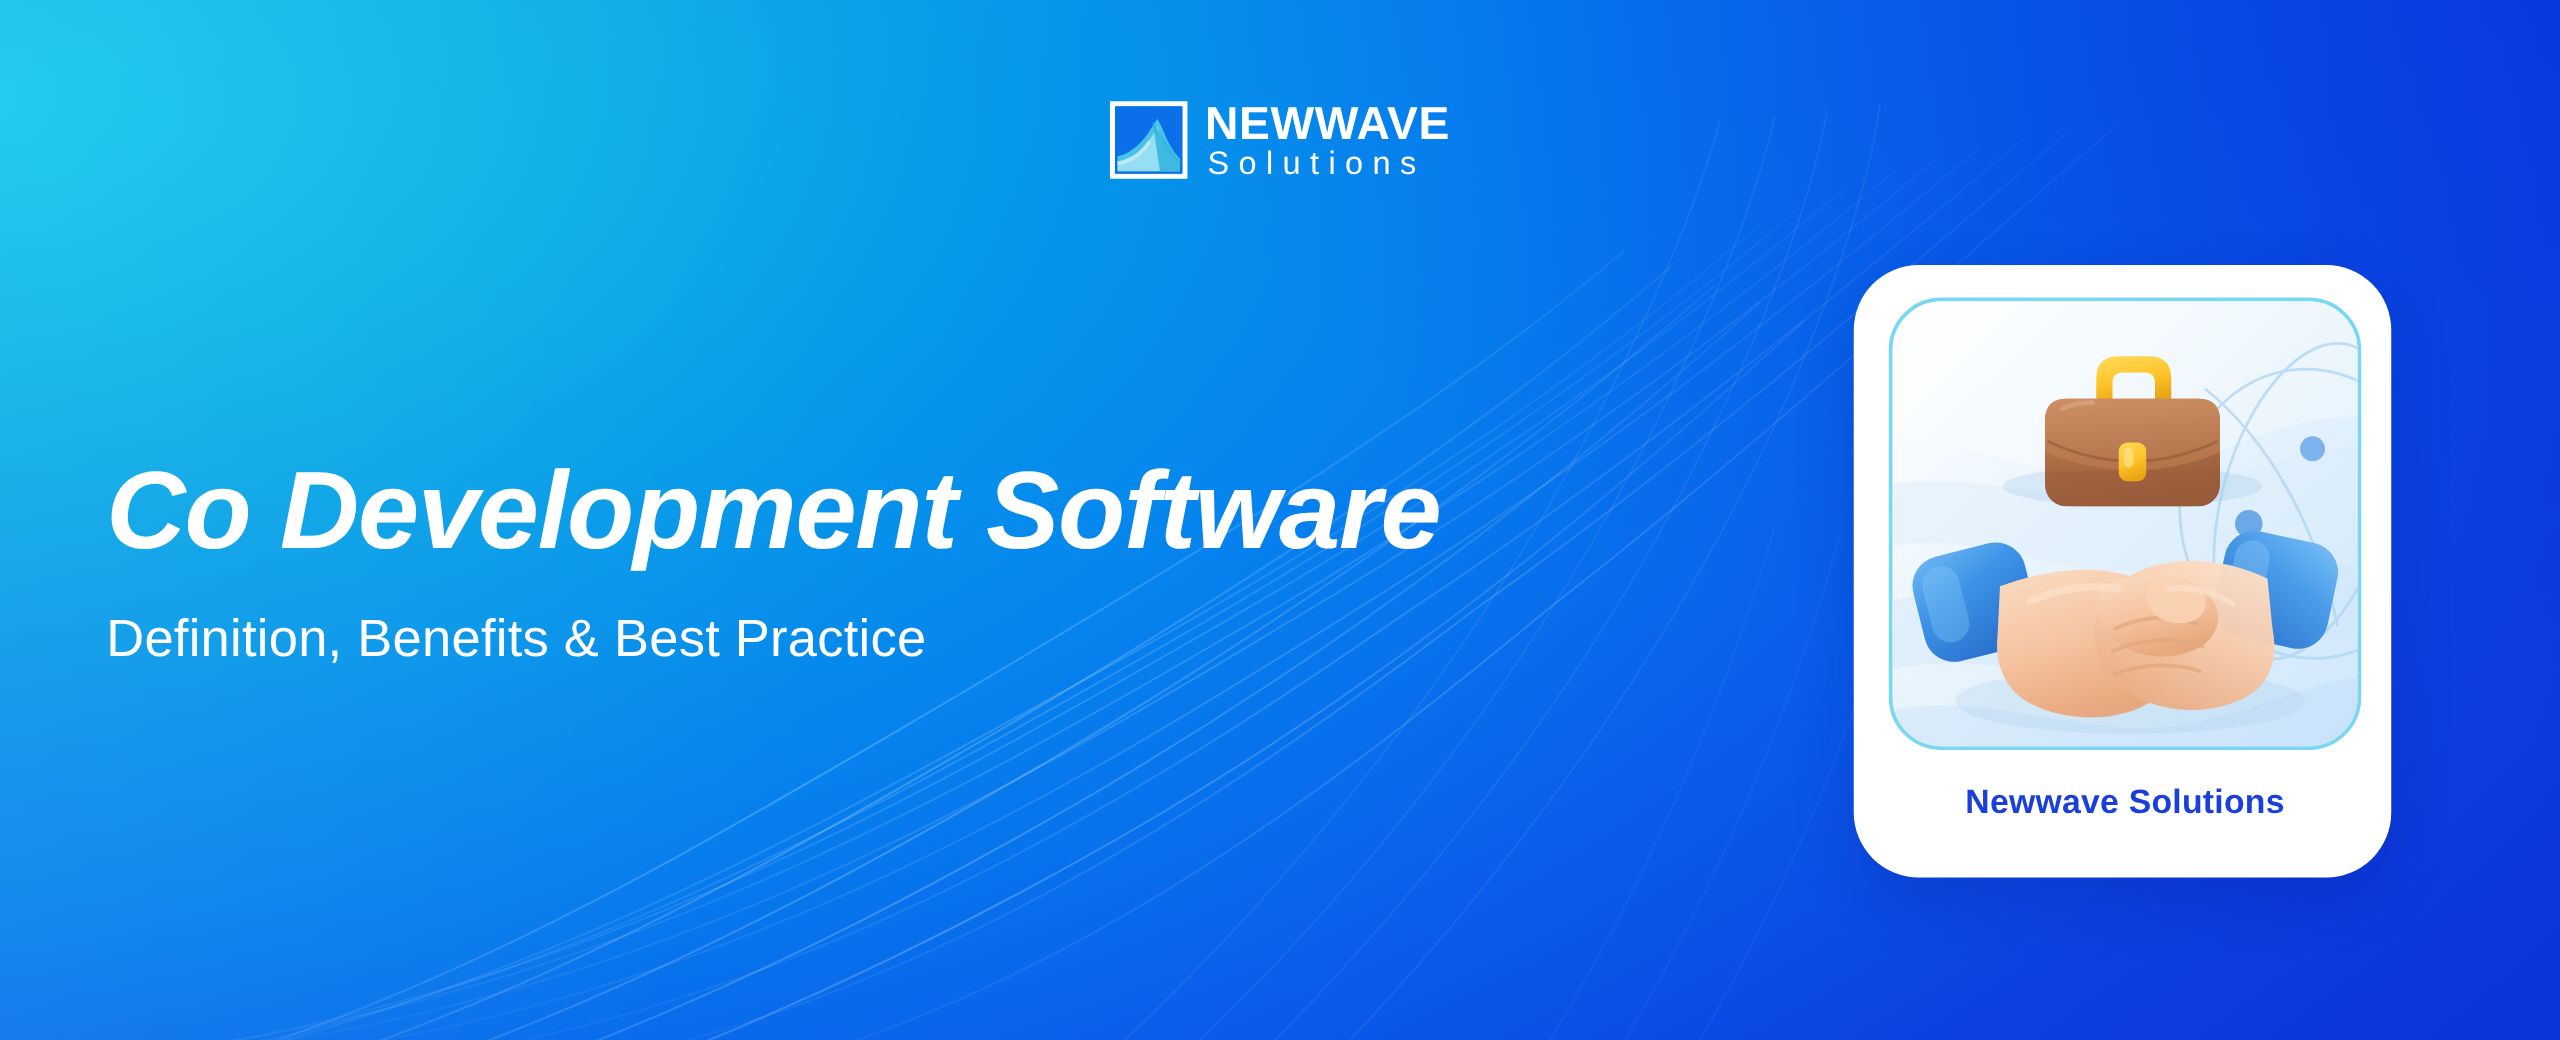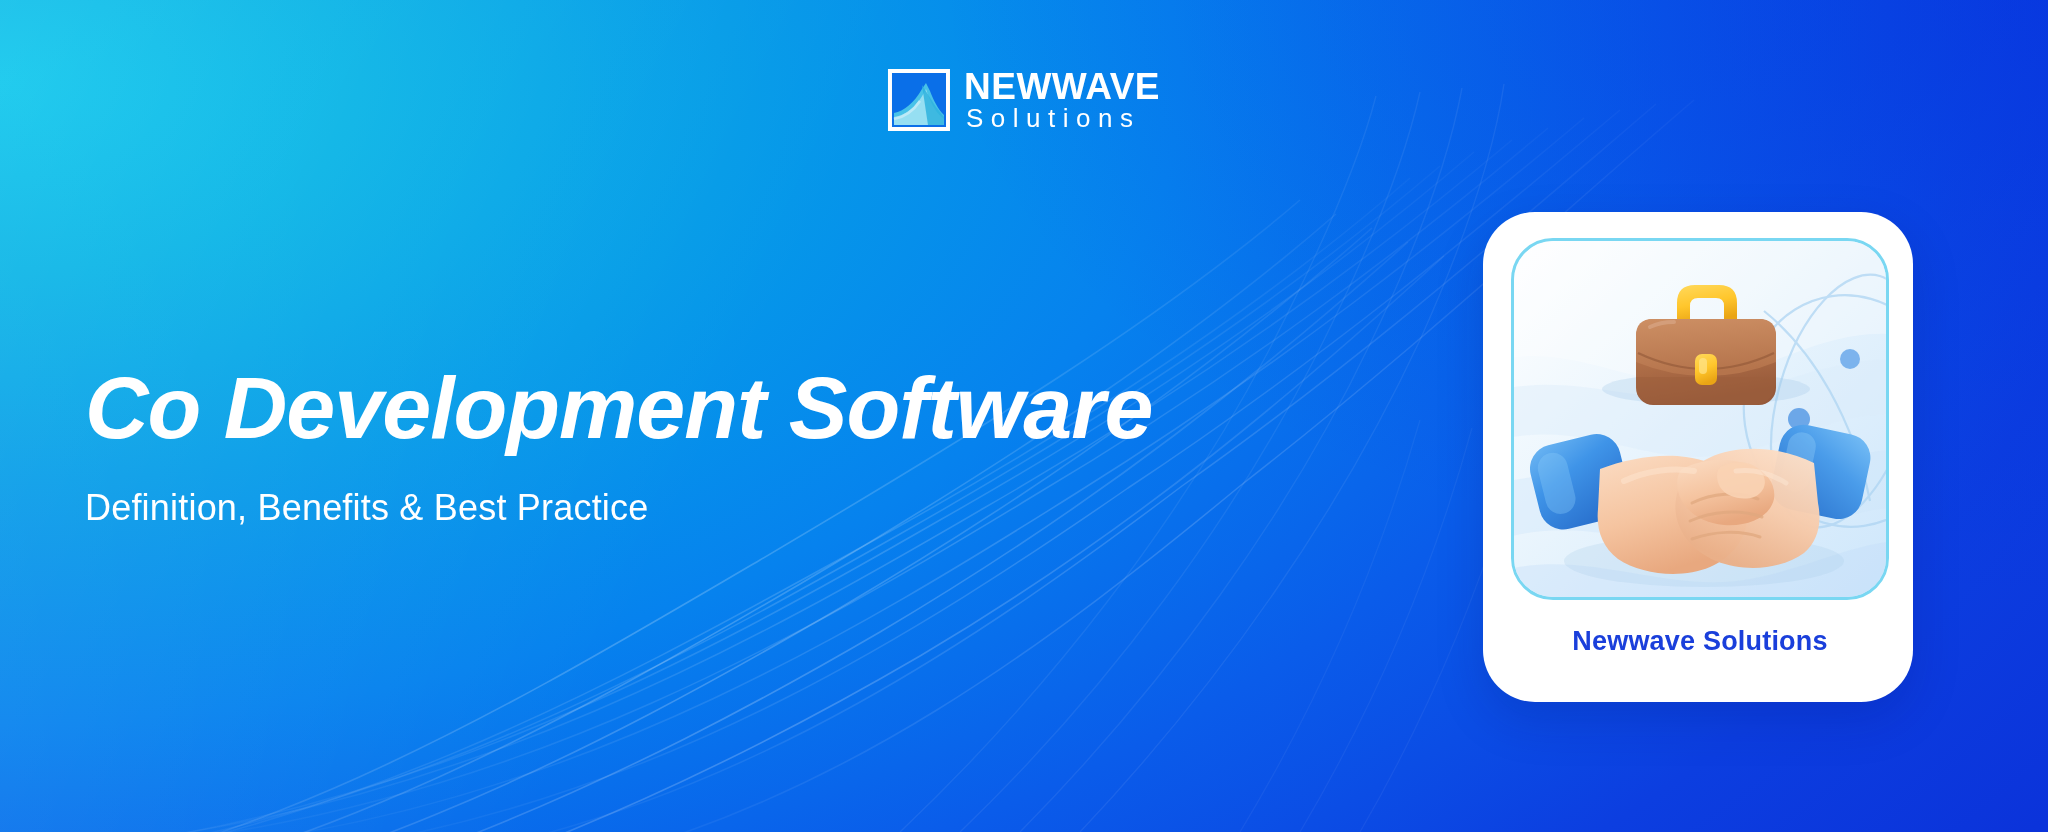--- a/index.html
+++ b/index.html
@@ -22,21 +22,21 @@
   #bg-sheen {
     position:absolute; inset:0;
     background:linear-gradient(115deg, rgba(255,255,255,.10) 0%, rgba(255,255,255,0) 38%),
                radial-gradient(90% 120% at 100% 0%, rgba(2,40,220,.38) 0%, rgba(2,40,220,0) 60%);
     pointer-events:none;
   }
   #bg-waves { position:absolute; inset:0; pointer-events:none; }
 
   
   #logo {
-    position:absolute; left:50%; top:68px;
+    position:absolute; left:50%; top:80px;
     transform:translateX(-50%);
     display:flex; align-items:center; gap:14px;
     z-index:5;
   }
   #logo-mark {
     width:62px; height:62px;
     border:4px solid #ffffff;
     display:block;
     flex:0 0 auto;
   }
@@ -57,21 +57,21 @@
     width:1300px; z-index:5;margin-top:16px;
   }
   #hero-title {
     font-size:88px; font-weight:700; font-style:italic;
     color:#ffffff; line-height:1.06;
     letter-spacing:-1px;
     white-space:nowrap;
   }
   #hero-subtitle {
     margin-top:32px;
-    font-size:36px; font-weight:300;
+    font-size:42px; font-weight:300;
     color:#ffffff; line-height:1.2;
     letter-spacing:.2px;
     white-space:nowrap;
   }
 
   
   #icon-card {
     position:absolute;
     left:1483px; top:212px;
     width:430px; height:490px;

